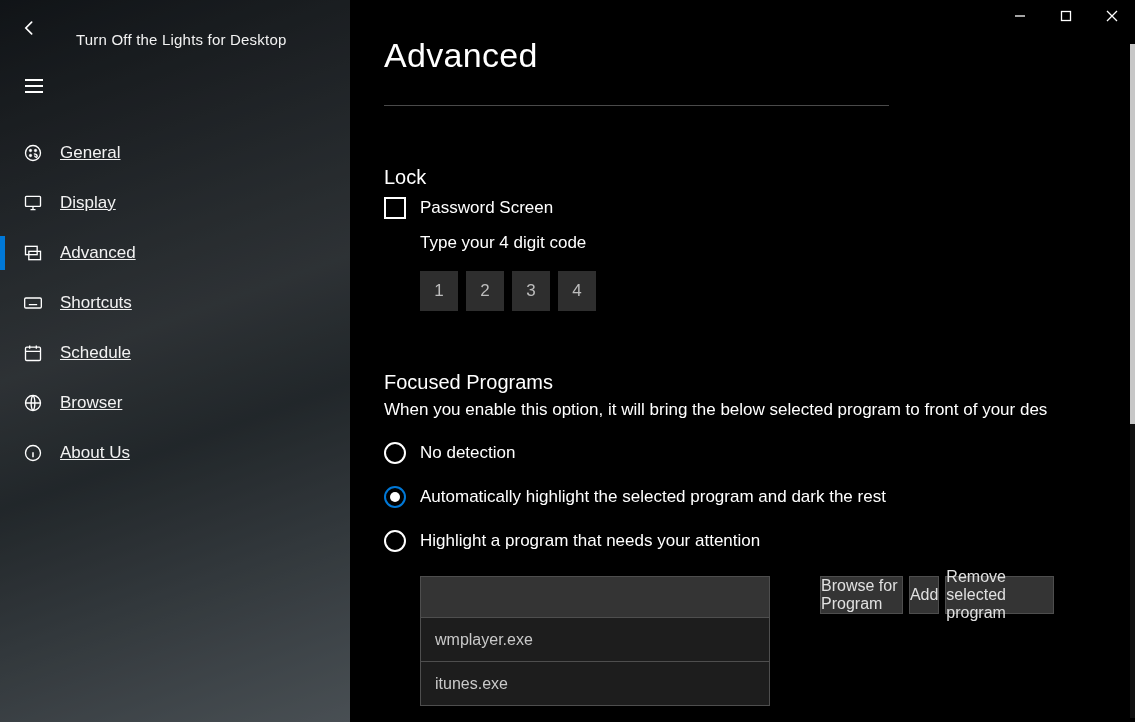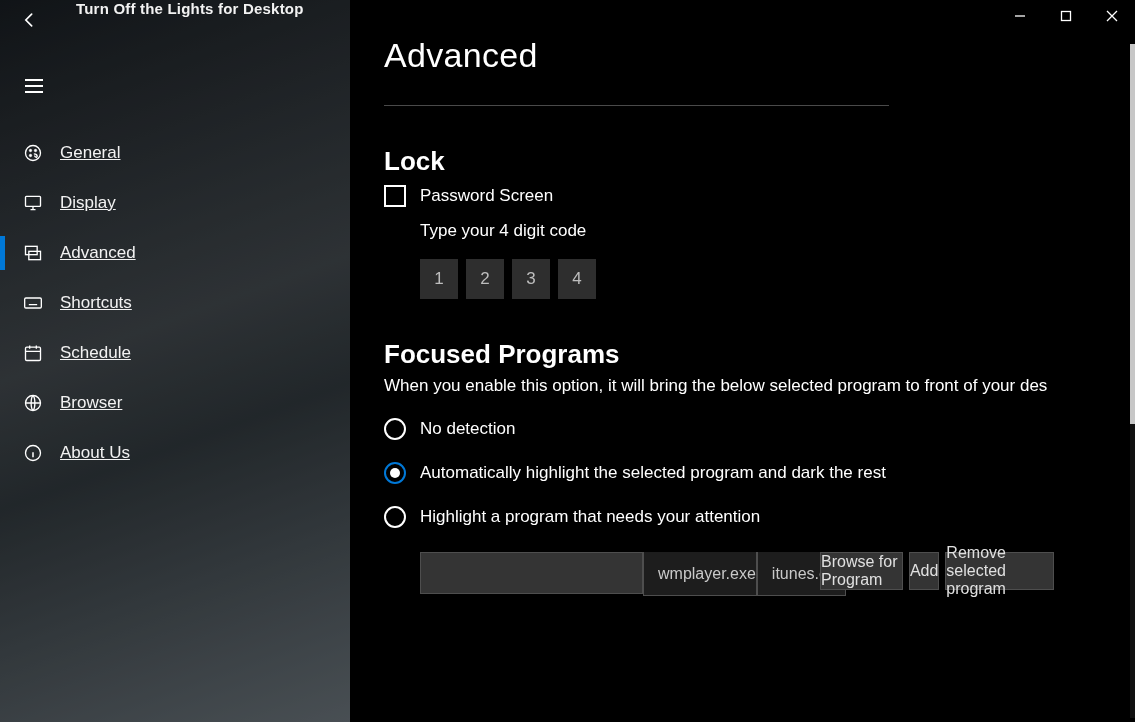--- a/index.html
+++ b/index.html
@@ -14,22 +14,22 @@
   .sidebar {
     width: 350px; height: 100%;
     background: linear-gradient(160deg,#1a1f24 0%,#464d52 45%,#343c41 60%,#707a81 100%);
     position: relative; color: #f2f2f2;
   }
   .sidebar::after{
     content:""; position:absolute; inset:0;
     background: rgba(0,0,0,.35); pointer-events:none;
   }
   .sb-header{
-    height:48px; display:flex; align-items:flex-start;
-    padding-left:10px; position:relative; z-index:1;font-weight:bold;
+    height:48px; display:flex; align-items:flex-end;
+    padding-left:10px; position:relative; z-index:1;
   }
   .sb-back{
     width:40px;height:40px;display:flex;align-items:center;justify-content:center;
     cursor:pointer;
   }
   .sb-title{ font-size:15px; margin-left:26px; letter-spacing:.2px; }
 
   .sb-hamb{
     width:48px;height:48px;display:flex;align-items:center;justify-content:center;
     cursor:pointer; position:relative; z-index:1; margin-top:14px; margin-bottom:18px;
@@ -59,21 +59,21 @@
   }
   .winctrls{
     position:absolute; top:0; right:0; display:flex;
   }
   .winbtn{width:46px;height:32px;display:flex;align-items:center;justify-content:center;cursor:pointer}
   .winbtn svg{stroke:#fff;fill:none}
 
   h1.page-title{font-size:34px;font-weight:400;letter-spacing:.3px}
   .hr{height:1px;background:#4a4a4a;margin-top:30px;width:505px}
 
-  h2.sect{font-size:26px;font-weight:700;margin-top:40px}
+  h2.sect{font-size:20px;font-weight:400;margin-top:60px}
   .row-cb{display:flex;align-items:center;margin-top:8px}
   .cb{width:22px;height:22px;border:2px solid #fff;margin-right:14px;cursor:pointer}
   .cb-lbl{font-size:17px}
 
   .sub{margin-left:36px;margin-top:14px}
   .sub-lbl{font-size:17px}
   .digits{display:flex;gap:8px;margin-top:18px}
   .digit{
     width:38px;height:40px;background:#2e2e2e;color:#bdbdbd;
     display:flex;align-items:center;justify-content:center;font-size:17px;cursor:pointer
@@ -81,21 +81,21 @@
 
   .focused-desc{font-size:17px;margin-top:6px;white-space:nowrap}
 
   .radio-row{display:flex;align-items:center;margin-top:22px}
   .radio{width:22px;height:22px;border:2px solid #fff;border-radius:50%;margin-right:14px;display:flex;align-items:center;justify-content:center;cursor:pointer}
   .radio.sel{border-color:#0078d7}
   .radio.sel::after{content:"";width:10px;height:10px;border-radius:50%;background:#fff}
   .radio-lbl{font-size:17px}
 
   .fp-body{display:flex;margin-top:24px;margin-left:36px;gap:50px}
-  .fp-list{display:flex;flex-direction:row;width:350px}
+  .fp-list{display:flex;flex-direction:column;width:350px}
   .fp-input{
     height:42px;background:#343434;border:1px solid #4e4e4e;
     font-size:16px;color:#ddd;padding-left:14px;outline:none;
   }
   .fp-item{
     height:44px;border:1px solid #4e4e4e;border-top:none;background:#1d1d1d;
     color:#c9c9c9;font-size:16px;padding-left:14px;display:flex;align-items:center;cursor:pointer
   }
   .fp-btns{display:flex;flex-direction:row;gap:6px;width:234px}
   .fp-btn{

